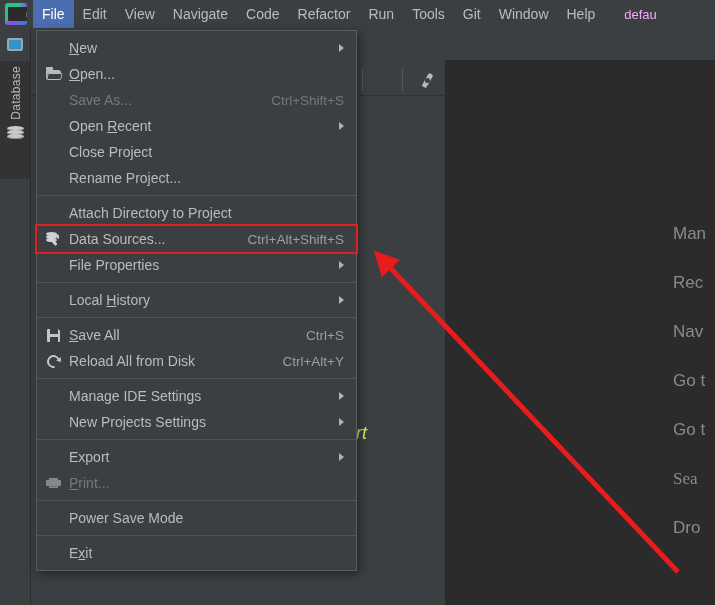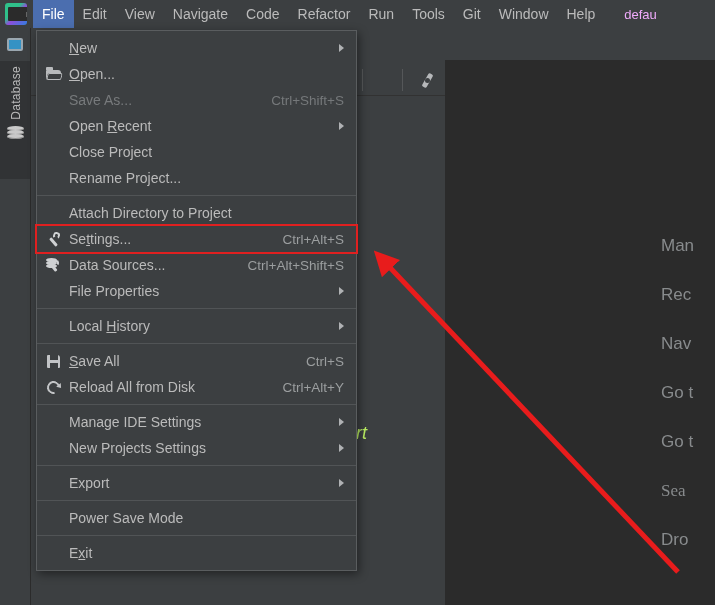--- a/index.html
+++ b/index.html
@@ -131,21 +131,21 @@
     background: #2b2b2b;
   }
   .editor-top {
     position: absolute; left: 445px; top: 28px; width: 270px; height: 32px;
     background: #3c3f41;
   }
   .tips {
     position: absolute; left: 0; top: 0; width: 270px; height: 545px;
   }
   .tip-line {
-    position: absolute; left: 216px; color: #888b8d; font-size: 17px; white-space: nowrap; margin-top: 12px;
+    position: absolute; left: 228px; color: #888b8d; font-size: 17px; white-space: nowrap;
   }
 
   
   .menu {
     position: absolute; left: 36px; top: 30px; width: 321px;
     background: #3c3f41;
     border: 1px solid #5a5d5f;
     box-shadow: 2px 3px 9px rgba(0,0,0,.45);
     padding: 4px 0 4px 0;
     z-index: 50;
@@ -382,30 +382,20 @@
       </div>
       <div class="mi">
         <span class="label">Rename Project...</span>
       </div>
       <div class="sep"></div>
       <div class="mi">
         <span class="label">Attach Directory to Project</span>
       </div>
       <div class="mi">
         <span class="ico">
-          <span class="ic-wrench">
-            <span class="head"></span>
-            <span class="bar"></span>
-          </span>
-        </span>
-        <span class="label">Se<u>t</u>tings...</span>
-        <span class="accel">Ctrl+Alt+S</span>
-      </div>
-      <div class="mi">
-        <span class="ico">
           <span class="ic-dbw">
             <span class="d"></span>
             <span class="d"></span>
             <span class="d"></span>
             <span class="wh"></span>
             <span class="w"></span>
           </span>
         </span>
         <span class="label">Data Sources...</span>
         <span class="accel">Ctrl+Alt+Shift+S</span>
@@ -440,20 +430,30 @@
         <span class="arrow"></span>
       </div>
       <div class="mi">
         <span class="label">New Projects Settings</span>
         <span class="arrow"></span>
       </div>
       <div class="sep"></div>
       <div class="mi">
         <span class="label">Export</span>
         <span class="arrow"></span>
+      </div>
+      <div class="mi disabled">
+        <span class="ico">
+          <span class="ic-print">
+            <span class="top"></span>
+            <span class="body"></span>
+            <span class="btm"></span>
+          </span>
+        </span>
+        <span class="label"><u>P</u>rint...</span>
       </div>
       <div class="sep"></div>
       <div class="mi">
         <span class="label">Power Save Mode</span>
       </div>
       <div class="sep"></div>
       <div class="mi">
         <span class="label">E<u>x</u>it</span>
       </div>
     </div>

